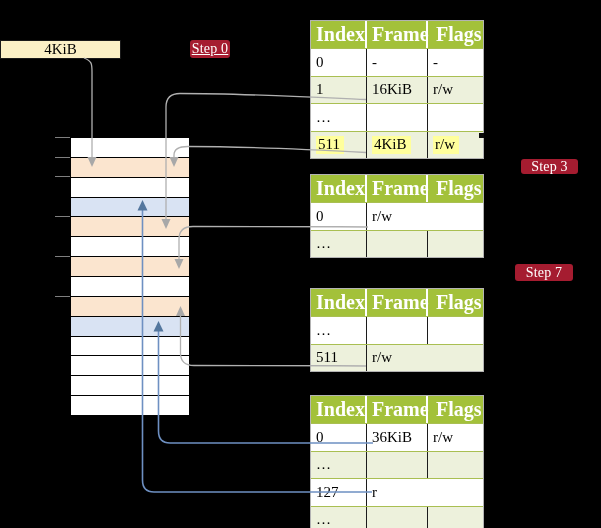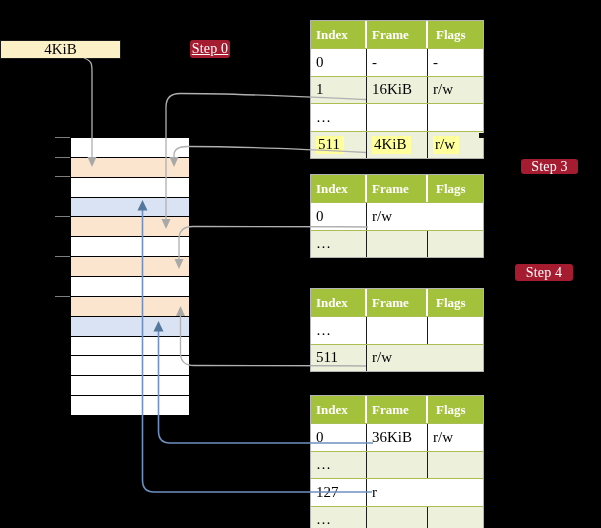--- a/index.html
+++ b/index.html
@@ -37,21 +37,21 @@
   .mrow.orange{background:var(--mem-orange,#fbe5cf);}
   .mrow.blue{background:var(--mem-blue,#d9e3f3);}
   .tick{position:absolute;left:55px;width:15px;height:1px;background:#7f7f7f;}
   
   .pt{
     position:absolute;left:310px;width:172px;
     border:1px solid #b3b3b3;background:#fff;box-sizing:content-box;
   }
   .thead{display:flex;background:var(--header-green,#a3c13a);height:27px;}
   .th{
-    color:#fff;font-weight:bold;font-size:13px;display:flex;align-items:center;
+    color:#fff;font-weight:bold;font-size:20px;display:flex;align-items:center;
     padding-left:5px;box-sizing:border-box;border-right:2px solid #fff;
   }
   .th:last-child{border-right:none;padding-left:8px;}
   .tr{display:flex;height:27.5px;border-top:1px solid #a9bf52;box-sizing:border-box;background:#fff;}
   .tr.shaded{background:var(--row-shaded,#edf1dc);}
   .td{
     font-size:15px;color:#000;padding-left:5px;display:flex;align-items:center;
     box-sizing:border-box;border-right:1px solid #1c1c1c;
   }
   .td:last-child{border-right:none;}
@@ -69,21 +69,21 @@
 <body style="--header-green: #a3c13a; --row-shaded: #edf1dc; --highlight-yellow: #ffff9c; --badge-red: #a51c30; --frame-box-cream: #fbf0c6; --mem-orange: #fbe5cf; --mem-blue: #d9e3f3; --line-gray: #b0b0b0; --line-blue: #6e90c2;">
 
 <div class="canvas">
 
   <div class="frame-box">
     <span>4KiB</span>
   </div>
 
   <div class="badge b-step0">Step 0</div>
   <div class="badge b-step3">Step 3</div>
-  <div class="badge b-step4">Step 4</div>
+  <div class="badge b-step4">Step 7</div>
 
   <div class="memcol" id="memcol">
       <div class="mrow white"></div>
       <div class="mrow orange"></div>
       <div class="mrow white"></div>
       <div class="mrow blue"></div>
       <div class="mrow orange"></div>
       <div class="mrow white"></div>
       <div class="mrow orange"></div>
       <div class="mrow white"></div>

